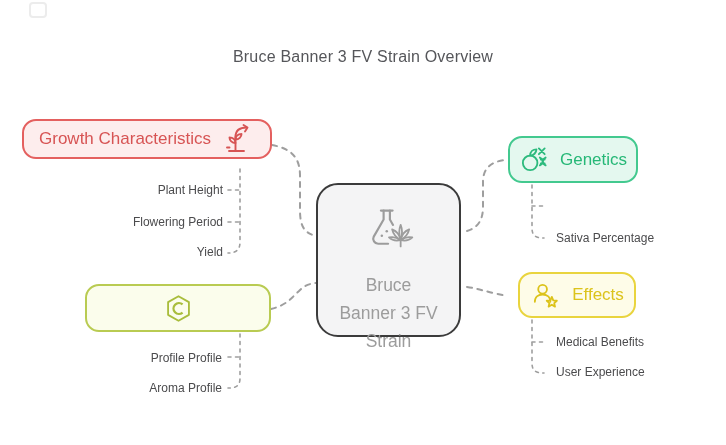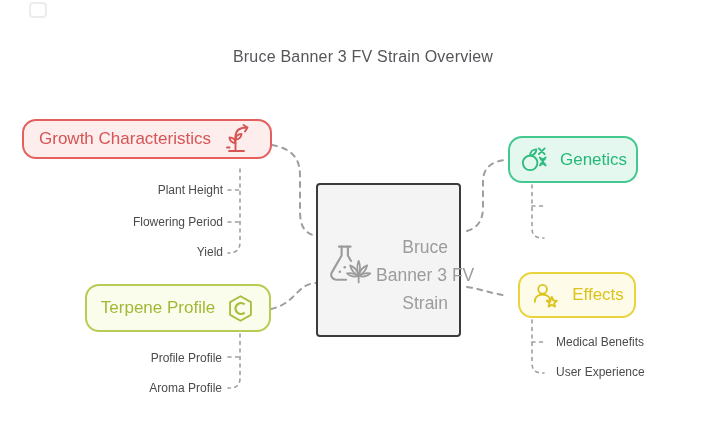--- a/index.html
+++ b/index.html
@@ -32,22 +32,22 @@
                   background:#fdeded; border-color:#e4605f; color:#d75454; gap:12px; }
   .box-terpene  { left:85px;  top:284px; width:186px; height:48px;
                   background:#fbfdec; border-color:#b9cb52; color:#a2b837; gap:11px; }
   .box-genetics { left:508px; top:136px; width:130px; height:47px;
                   background:#e4f8ef; border-color:#43c98f; color:#26b877; gap:10px; }
   .box-effects  { left:518px; top:272px; width:118px; height:46px;
                   background:#fefce8; border-color:#e9d43e; color:#dcc31b; gap:11px; }
 
   .center-node {
     position:absolute; left:316px; top:183px; width:145px; height:154px; z-index:2;
-    box-sizing:border-box; background:#f4f4f5; border:2px solid #3b3b3b; border-radius:4px;
-    display:flex; align-items:center; padding-top:22px; cursor:default;
+    box-sizing:border-box; background:#f4f4f5; border:2px solid #3b3b3b; border-radius:22px;
+    display:flex; flex-direction:column; align-items:center; padding-top:22px; cursor:default;
   }
   .center-label { margin-top:8px; text-align:center; font-size:17.5px; line-height:28px; color:#9c9c9c; }
   .center-label div { white-space:nowrap; }
 
   .child {
     position:absolute; z-index:2; font-size:12px; line-height:18px;
     color:#4b4b4d; white-space:nowrap; cursor:default;
   }
   .child.left  { text-align:right; }
 </style>
@@ -118,21 +118,20 @@
         <path d="M20.5 2 L24.5 4.5 L22 8.5"></path>
         <path d="M4 24.5 h2.5"></path>
       </svg>
     </span>
   </div>
   <div class="child left" style="right:503px; top:181px;">Plant Height</div>
   <div class="child left" style="right:503px; top:213px;">Flowering Period</div>
   <div class="child left" style="right:503px; top:243px;">Yield</div>
 
   <div class="box box-terpene">
-    <span>Terpene Profile</span>
     <span class="icon">
       <svg width="29" height="29" viewBox="0 0 32 32" fill="none" stroke="#a9bd3c" stroke-linejoin="round">
         <polygon points="16,2.5 27.5,9 27.5,23 16,29.5 4.5,23 4.5,9" stroke-width="2"></polygon>
         <path d="M20.5 11.5 a6 6 0 1 0 0 9" stroke-width="2.6"></path>
       </svg>
     </span>
   </div>
   <div class="child left" style="right:504px; top:349px;">Profile Profile</div>
   <div class="child left" style="right:504px; top:379px;">Aroma Profile</div>
 
@@ -142,20 +141,21 @@
         <circle cx="11.5" cy="19.5" r="7.5"></circle>
         <path d="M11.5 12 C11.5 8 14.5 5.5 18 5.5 C18 9 15 12 11.5 12 Z"></path>
         <path d="M20.5 4.5 l6 6 M26.5 4.5 l-6 6"></path>
         <path d="M21.5 14 C25.5 16 25.5 20 21.5 22"></path>
         <path d="M27.5 14 C23.5 16 23.5 20 27.5 22"></path>
         <path d="M22.5 16 h4 M22.5 20 h4"></path>
       </svg>
     </span>
     <span>Genetics</span>
   </div>
+  <div class="child" style="left:556px; top:229px;">Sativa Percentage</div>
 
   <div class="box box-effects">
     <span class="icon">
       <svg width="31" height="31" viewBox="0 0 32 32" fill="none" stroke="#dcc31b" stroke-width="1.9" stroke-linecap="round" stroke-linejoin="round">
         <circle cx="13" cy="9.5" r="4.5"></circle>
         <path d="M5 22.5 C5 17 9 15 13 15 C17 15 21 17 21 22.5"></path>
         <path d="M22.5 17.5 L24 21 L27.7 21.4 L25 23.9 L25.8 27.5 L22.5 25.6 L19.2 27.5 L20 23.9 L17.3 21.4 L21 21 Z"></path>
       </svg>
     </span>
     <span>Effects</span>

